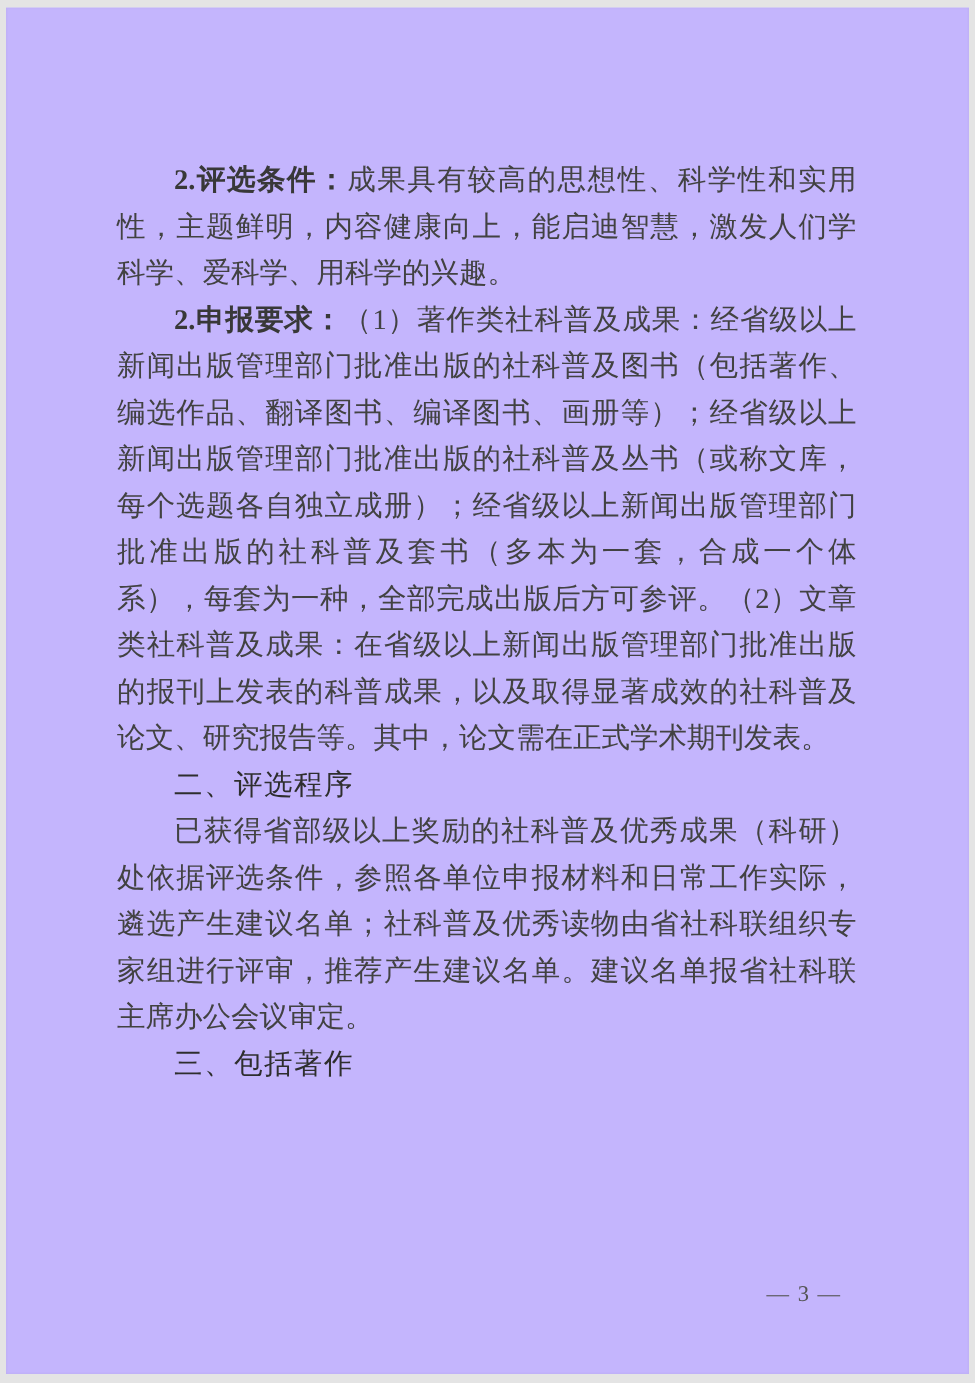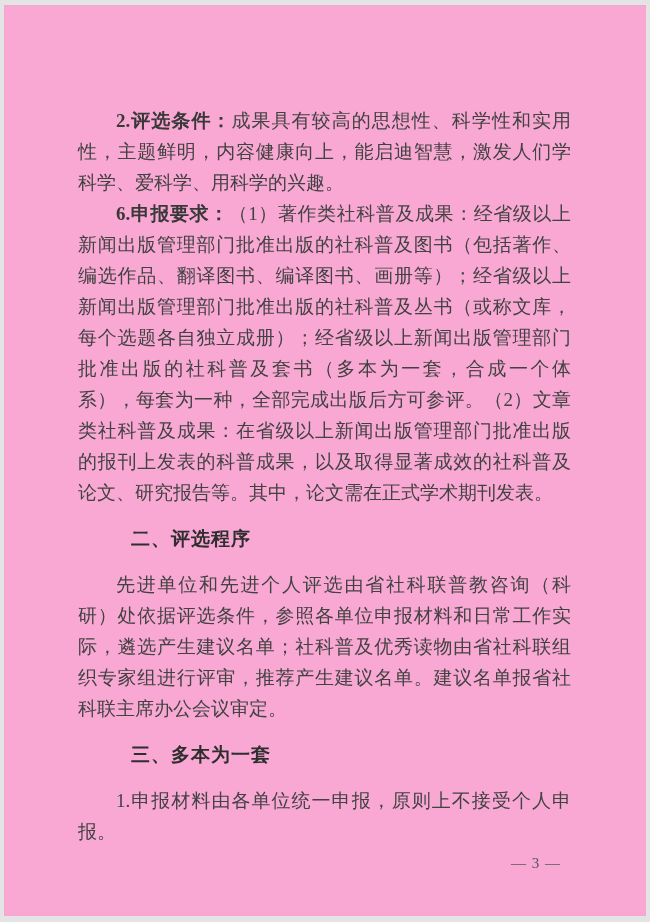--- a/index.html
+++ b/index.html
@@ -13,21 +13,21 @@
     background: #e4e4e4;
     font-family: "Liberation Serif", "DejaVu Serif", serif;
     overflow: hidden;
   }
   .page {
     position: absolute;
     left: 4px;
     top: 5px;
     right: 4px;
     bottom: 6px;
-    background: #f9a8d4;
+    background: #c4b5fd;
     box-shadow: inset 0 0 2px rgba(0,0,0,0.06);
   }
   .doc-body {
     position: absolute;
     left: 74px;
     top: 100px;
     width: 493px;
     font-size: 19px;
     line-height: 31px;
     color: #424242;
@@ -37,44 +37,43 @@
   }
   .para {
     margin: 0;
     text-indent: 2em;
   }
   .para b {
     font-weight: bold;
     color: #383838;
   }
   .heading {
-    margin: 15px;
+    margin: 0;
     text-indent: 2em;
     font-family: "Liberation Sans", "DejaVu Sans", sans-serif;
-    font-weight: bold;
+    font-weight: normal;
     color: #2e2e2e;
     letter-spacing: 1px;
   }
   .page-number {
     position: absolute;
     top: 848px;
     right: 85px;
     font-size: 15px;
     line-height: 20px;
     color: #555555;
     letter-spacing: 1px;
     font-family: "Liberation Serif", "DejaVu Serif", serif;
   }
 </style>
 </head>
 <body>
 
 <div class="page">
   <div class="doc-body">
       <p class="para"><b>2.评选条件：</b><span>成果具有较高的思想性、科学性和实用性，主题鲜明，内容健康向上，能启迪智慧，激发人们学科学、爱科学、用科学的兴趣。</span></p>
-      <p class="para"><b>6.申报要求：</b><span>（1）著作类社科普及成果：经省级以上新闻出版管理部门批准出版的社科普及图书（包括著作、编选作品、翻译图书、编译图书、画册等）；经省级以上新闻出版管理部门批准出版的社科普及丛书（或称文库，每个选题各自独立成册）；经省级以上新闻出版管理部门批准出版的社科普及套书（多本为一套，合成一个体系），每套为一种，全部完成出版后方可参评。（2）文章类社科普及成果：在省级以上新闻出版管理部门批准出版的报刊上发表的科普成果，以及取得显著成效的社科普及论文、研究报告等。其中，论文需在正式学术期刊发表。</span></p>
+      <p class="para"><b>2.申报要求：</b><span>（1）著作类社科普及成果：经省级以上新闻出版管理部门批准出版的社科普及图书（包括著作、编选作品、翻译图书、编译图书、画册等）；经省级以上新闻出版管理部门批准出版的社科普及丛书（或称文库，每个选题各自独立成册）；经省级以上新闻出版管理部门批准出版的社科普及套书（多本为一套，合成一个体系），每套为一种，全部完成出版后方可参评。（2）文章类社科普及成果：在省级以上新闻出版管理部门批准出版的报刊上发表的科普成果，以及取得显著成效的社科普及论文、研究报告等。其中，论文需在正式学术期刊发表。</span></p>
       <p class="heading"><span>二、评选程序</span></p>
-      <p class="para"><span>先进单位和先进个人评选由省社科联普教咨询（科研）处依据评选条件，参照各单位申报材料和日常工作实际，遴选产生建议名单；社科普及优秀读物由省社科联组织专家组进行评审，推荐产生建议名单。建议名单报省社科联主席办公会议审定。</span></p>
-      <p class="heading"><span>三、多本为一套</span></p>
-      <p class="para"><span>1.申报材料由各单位统一申报，原则上不接受个人申报。</span></p>
+      <p class="para"><span>已获得省部级以上奖励的社科普及优秀成果（科研）处依据评选条件，参照各单位申报材料和日常工作实际，遴选产生建议名单；社科普及优秀读物由省社科联组织专家组进行评审，推荐产生建议名单。建议名单报省社科联主席办公会议审定。</span></p>
+      <p class="heading"><span>三、包括著作</span></p>
     </div>
   <div class="page-number">— 3 —</div>
 </div>
 
 </body></html>

